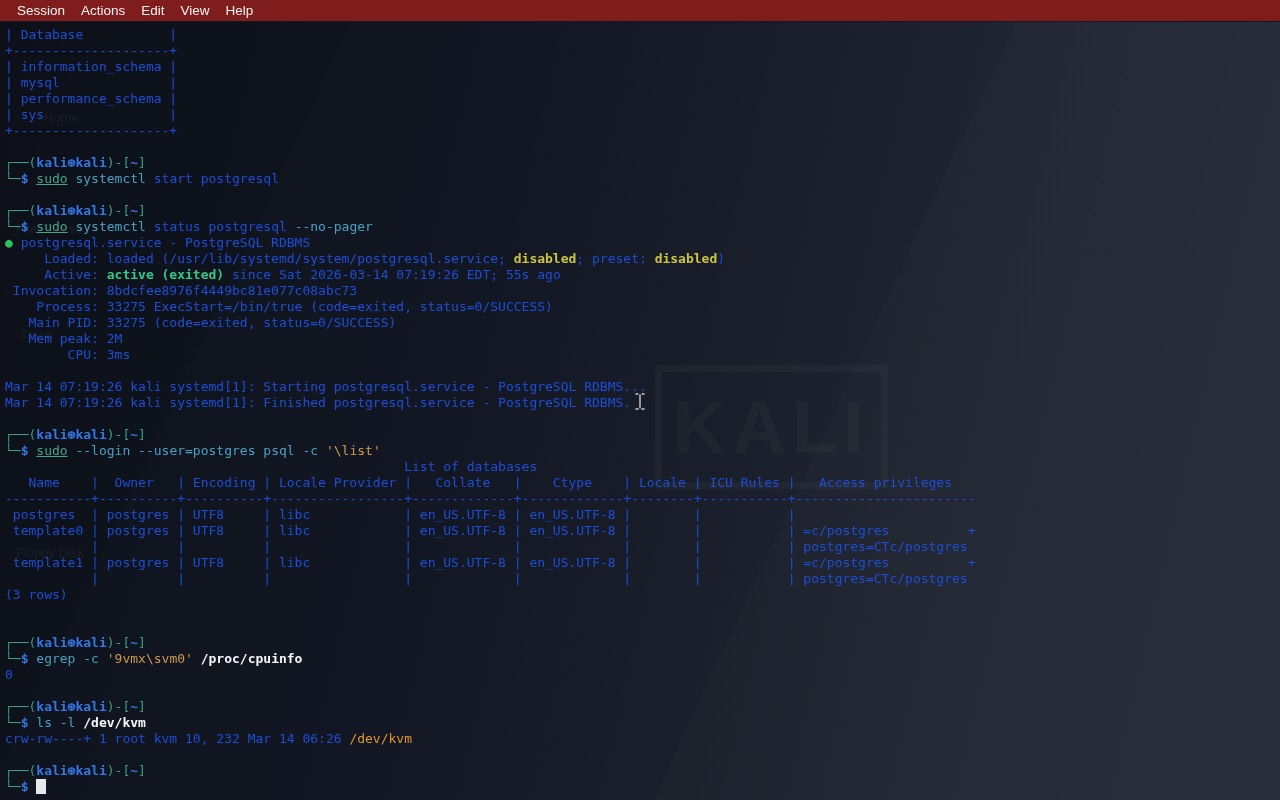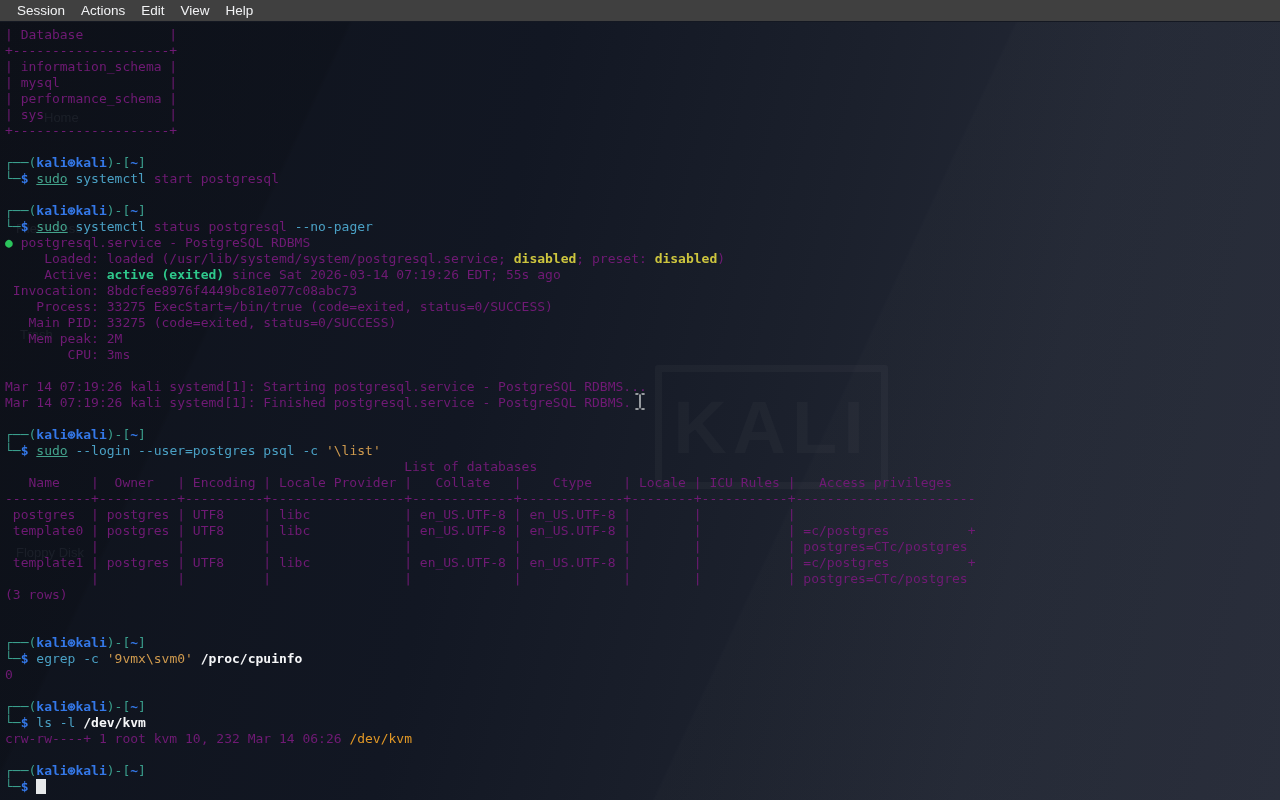--- a/index.html
+++ b/index.html
@@ -5,21 +5,21 @@
   * { margin:0; padding:0; box-sizing:border-box; }
   html,body { width:1280px; height:800px; overflow:hidden; }
   body {
     font-family:"DejaVu Sans Mono","Liberation Mono",monospace;
     background:linear-gradient(103deg,#0e121b 0%,#121723 38%,#1b202c 60%,#232835 78%,#272c39 100%);
     position:relative;
   }
   
   .menubar {
     position:absolute; top:0; left:0; right:0; height:22px;
-    background:#404040;
+    background:#7f1d1d;
     display:flex; align-items:center;
     padding-left:9px;
     font-family:"Liberation Sans","DejaVu Sans",sans-serif;
     font-size:13.5px; color:#f1f2f4;
     z-index:5;
     border-bottom:1px solid #141822;
   }
   .menubar .mitem { padding:2px 8px; cursor:default; }
   
   .wallpaper-layer { position:absolute; inset:0; z-index:0; pointer-events:none; }
@@ -47,21 +47,21 @@
   }
   
   .terminal {
     position:absolute; top:22px; left:0; right:0; bottom:0;
     padding:5px 0 0 5px;
     font-size:13px; line-height:16px;
     color:#d2d6dc;
     z-index:2;
   }
   .line { white-space:pre; height:16px; }
-  .s-t  { color:#701a75;text-align:right; }
+  .s-t  { color:#1d4ed8;text-align:right; }
   .s-w  { color:#f6f7f9; font-weight:bold; }
   .s-fr { color:#3a9e8c; }
   .s-kb { color:#3478e8; font-weight:bold; }
   .s-bl { color:#3478e8; font-weight:bold; }
   .s-su { color:#43a38c; text-decoration:underline; }
   .s-cy { color:#4aa0c4; }
   .s-or { color:#cf9a4e; }
   .s-yb { color:#cdc53e; font-weight:bold; }
   .s-gb { color:#2fc98c; font-weight:bold;margin-top:14px; }
   .s-gd { color:#2bc45c; }

